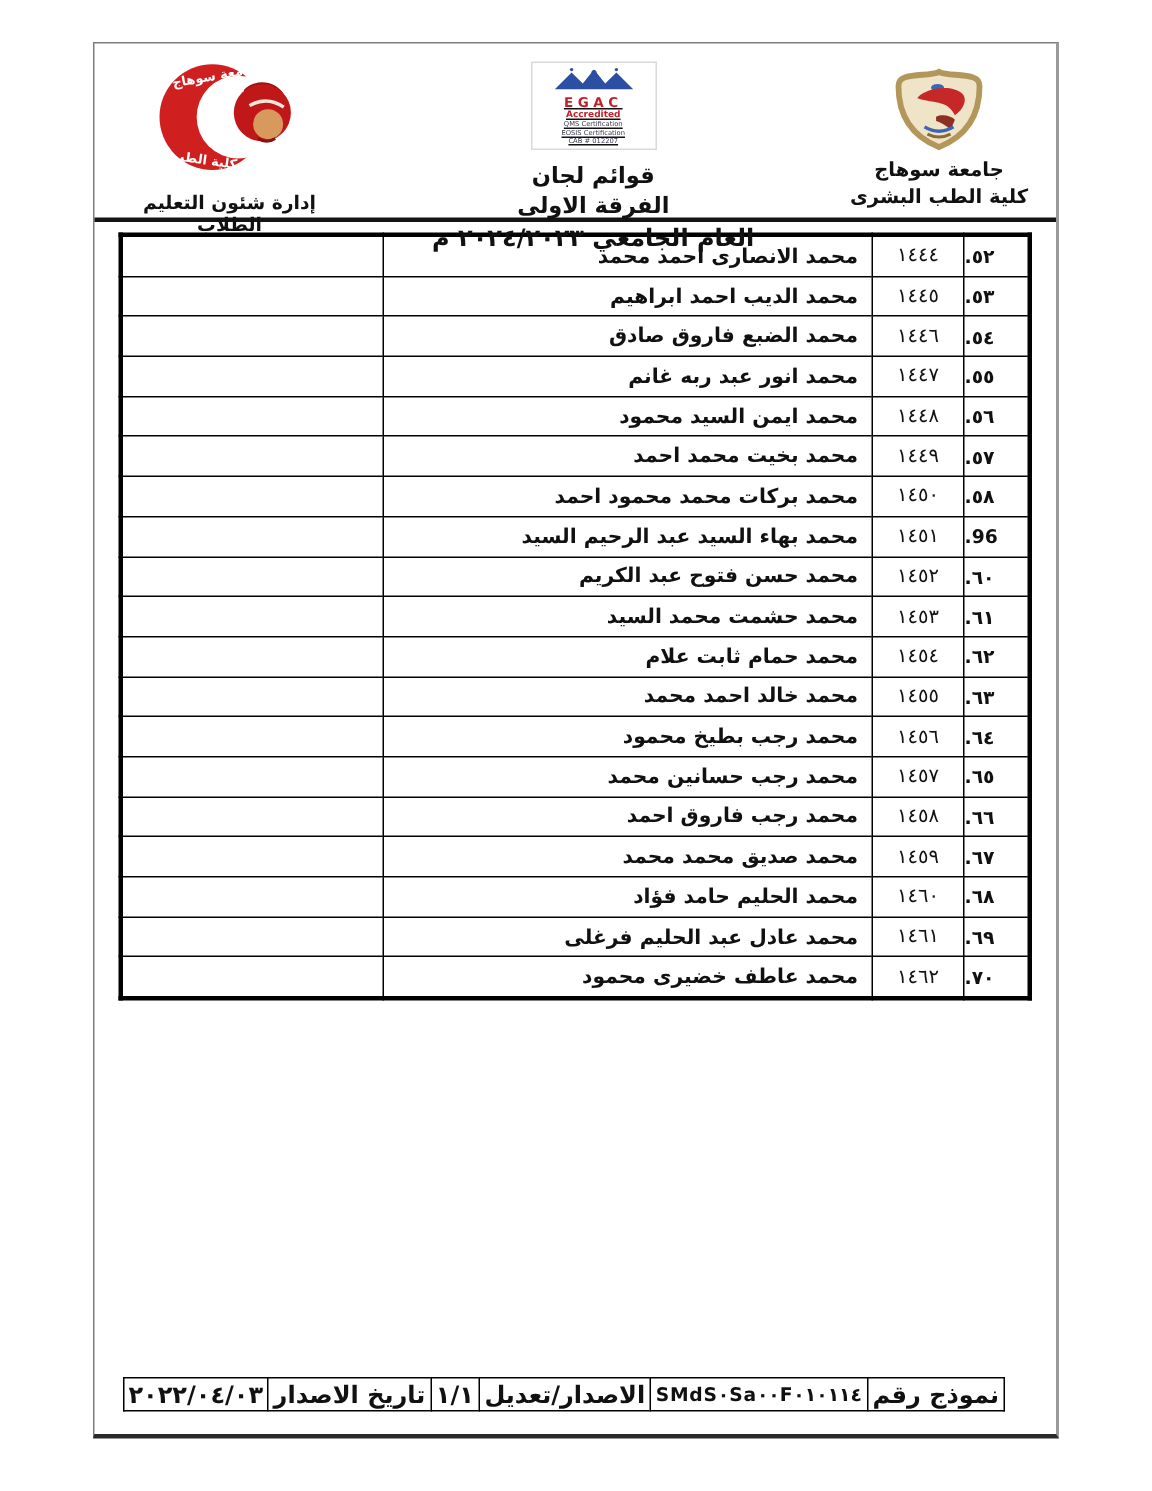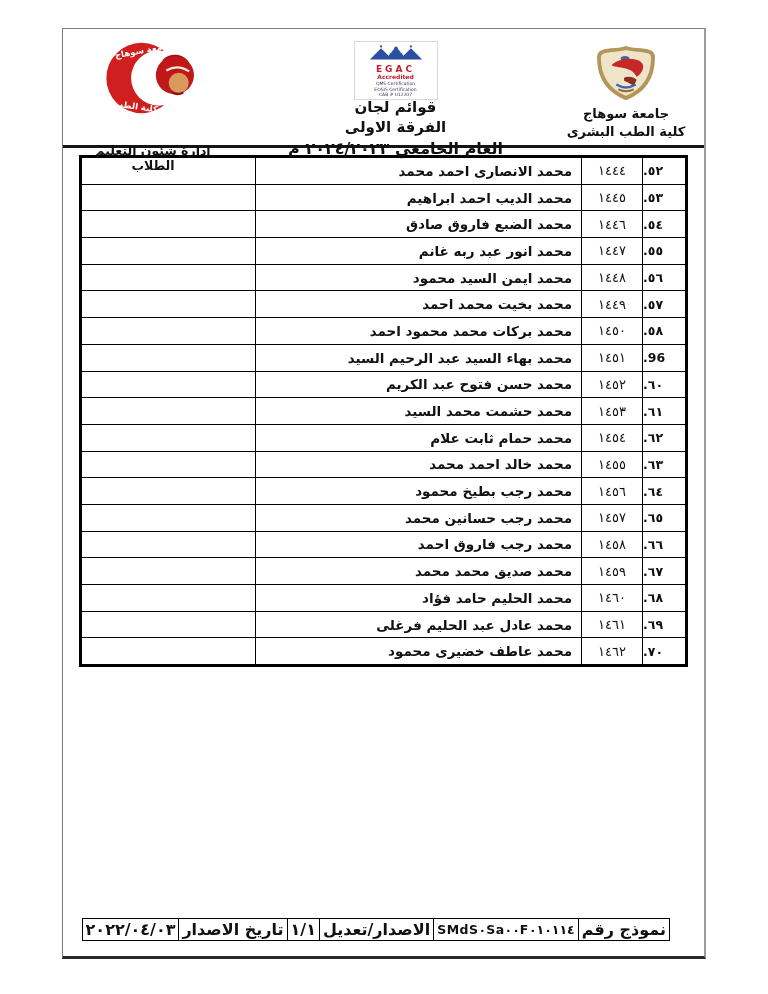--- a/index.html
+++ b/index.html
@@ -14,32 +14,32 @@
   
   .header{display:flex;justify-content:space-between;align-items:flex-start;
     padding:8px 14px 0;height:119px;box-sizing:border-box;border-bottom:3px solid #141414;}
 
   .hdr-university{width:128px;text-align:center;padding-top:8px;}
   .hdr-university .uline{font-weight:bold;font-size:13px;line-height:1.35;}
 
   .hdr-center{flex:1;text-align:center;padding-top:4px;}
   .certs{display:flex;justify-content:center;align-items:flex-start;gap:12px;height:52px;direction:ltr;}
   .cert-box{background:#fff;border:1px solid #d9d9d9;padding:1px 2px;text-align:center;}
-  .egac-box{width:78px;}
+  .egac-box{width:78px;text-decoration:underline;}
   .aja-box{width:90px;}
   .egac-title{color:#c21f2a;font-weight:bold;font-size:9px;letter-spacing:3px;line-height:1.05;}
   .egac-sub{color:#c21f2a;font-weight:bold;font-size:6px;line-height:1.1;}
   .tiny-line{font-size:4.5px;color:#3a3a55;line-height:1.25;direction:ltr;}
   .aja-strip{background:#dfe8f6;color:#1d3f8f;font-size:5px;line-height:1.3;direction:ltr;font-weight:bold;}
-  .titles{margin-top:5px;font-weight:bold;}
+  .titles{margin-top:15px;font-weight:bold;}
   .t1,.t2{font-size:15px;line-height:1.32;}
   .t3{font-size:16px;line-height:1.35;}
 
   .hdr-admin{width:152px;text-align:center;padding-top:2px;}
-  .hdr-admin .caption{font-weight:bold;font-size:12.5px;margin-top:20px;}
+  .hdr-admin .caption{font-weight:bold;font-size:12.5px;margin-top:4px;}
 
   
   .main-table{margin:7px auto 0;width:606px;border-collapse:collapse;table-layout:fixed;
     border:3px solid #000;direction:rtl;}
   .main-table td{border:1px solid #000;height:25.7px;padding:0;vertical-align:middle;
     overflow:hidden;white-space:nowrap;}
   td.c-num{font-weight:bold;font-size:12.5px;text-align:left;}
   td.c-seat{font-size:13px;text-align:center;}
   td.c-name{font-weight:bold;font-size:13.5px;text-align:right;padding:0 9px;}
   td.c-sign{background:#fff;}

